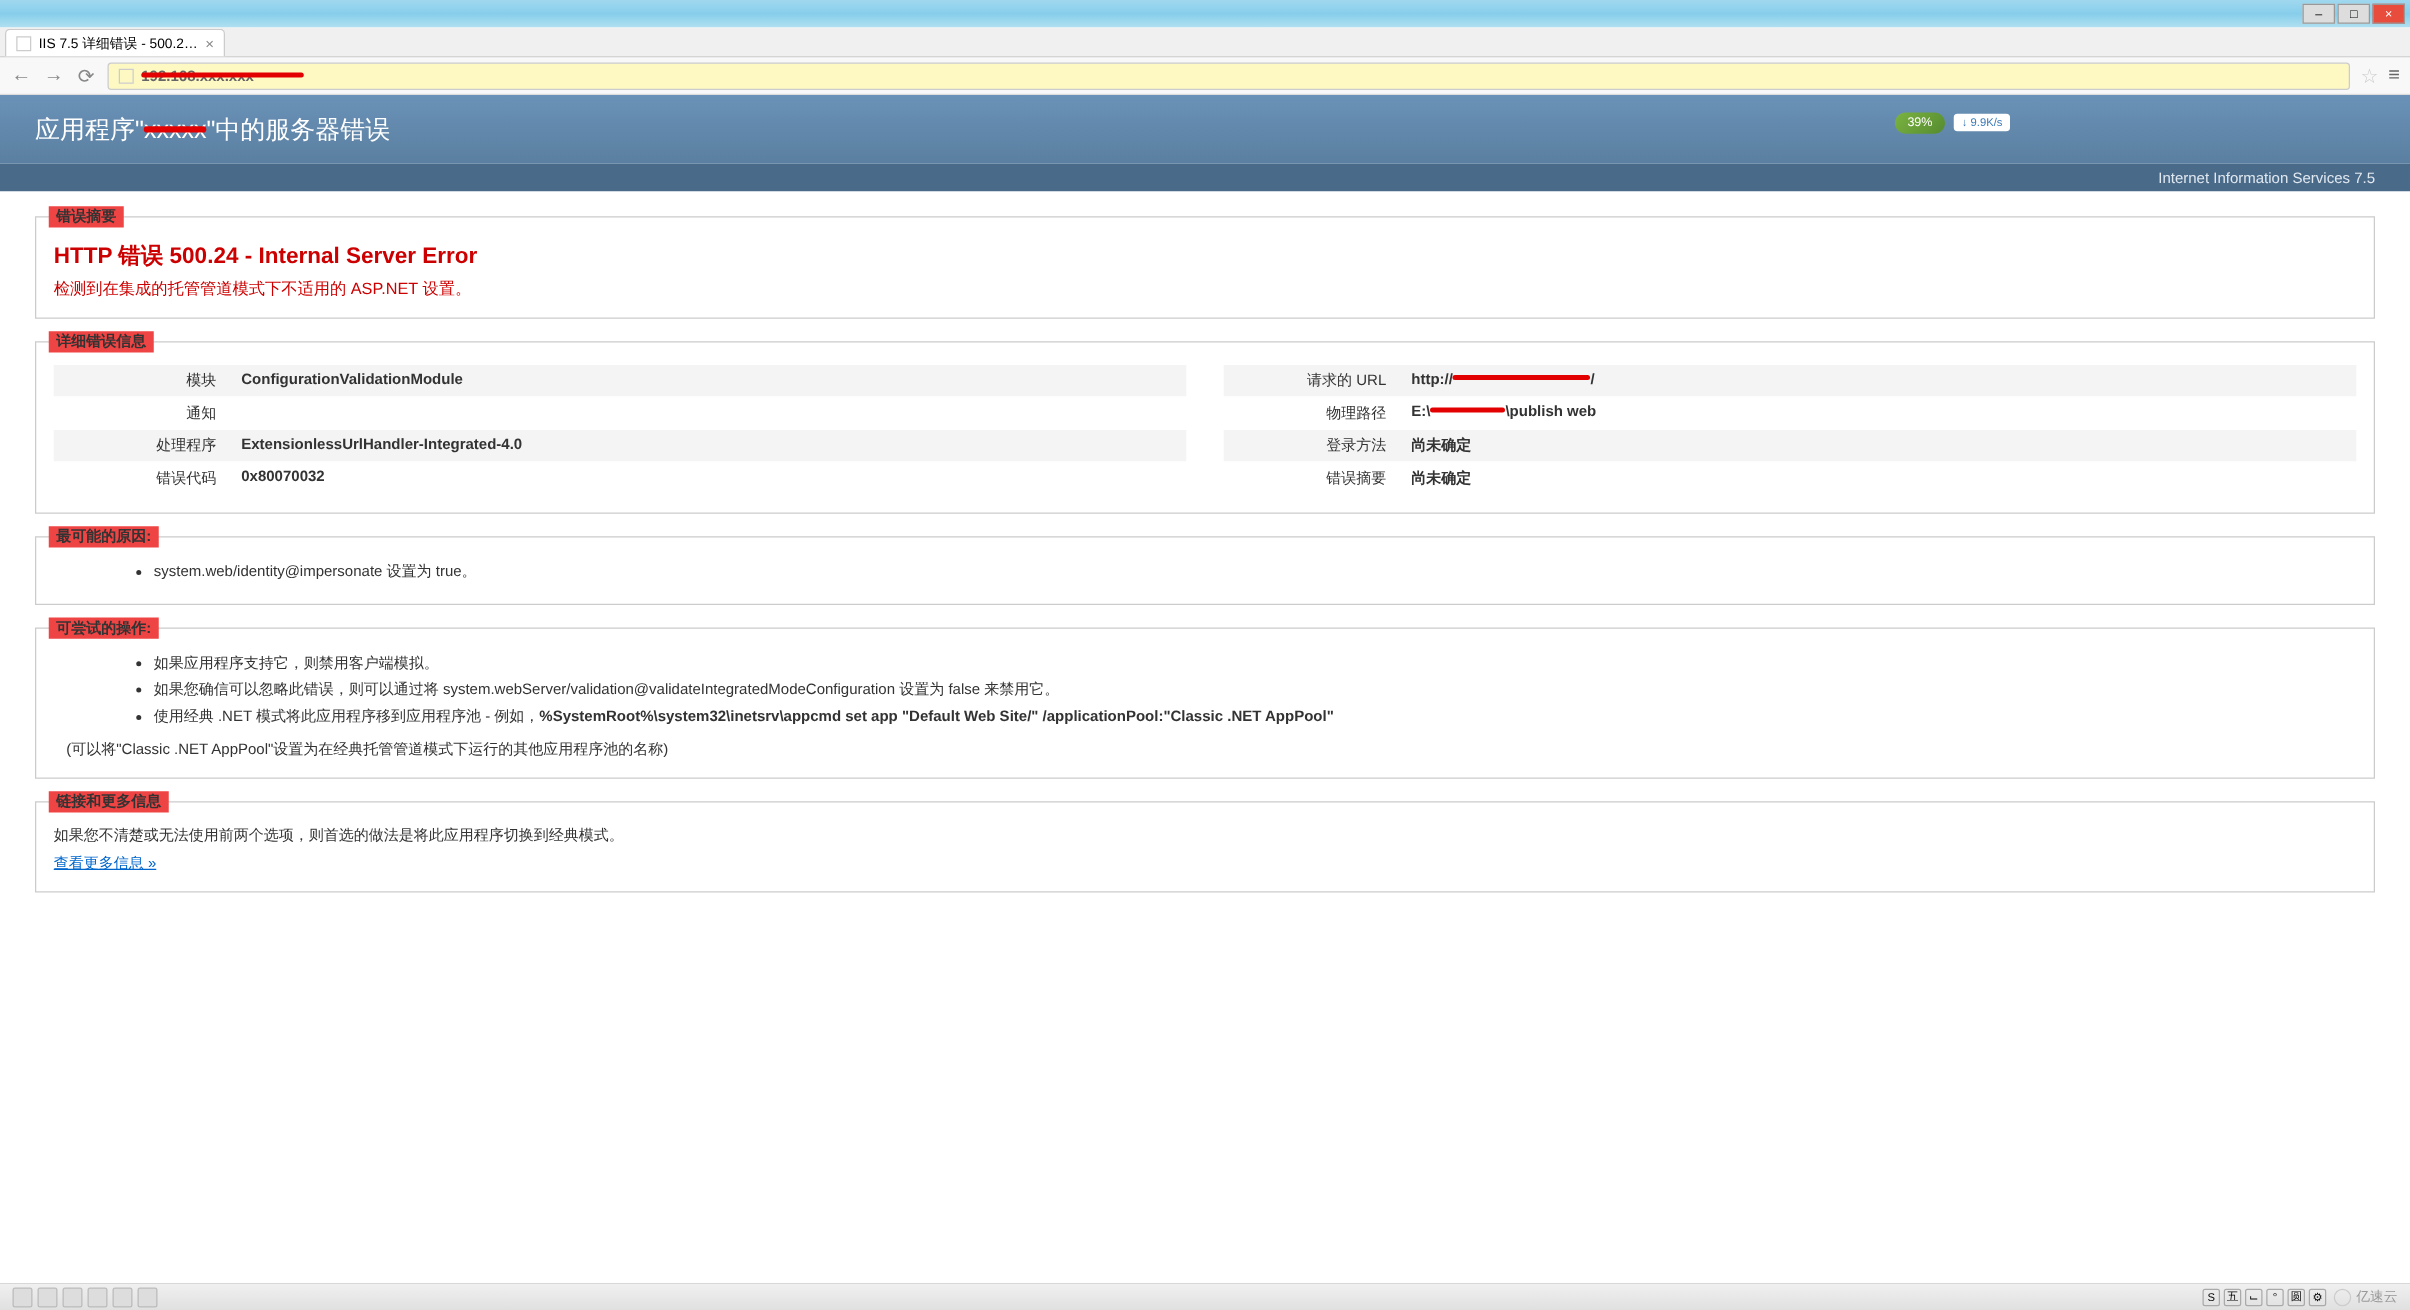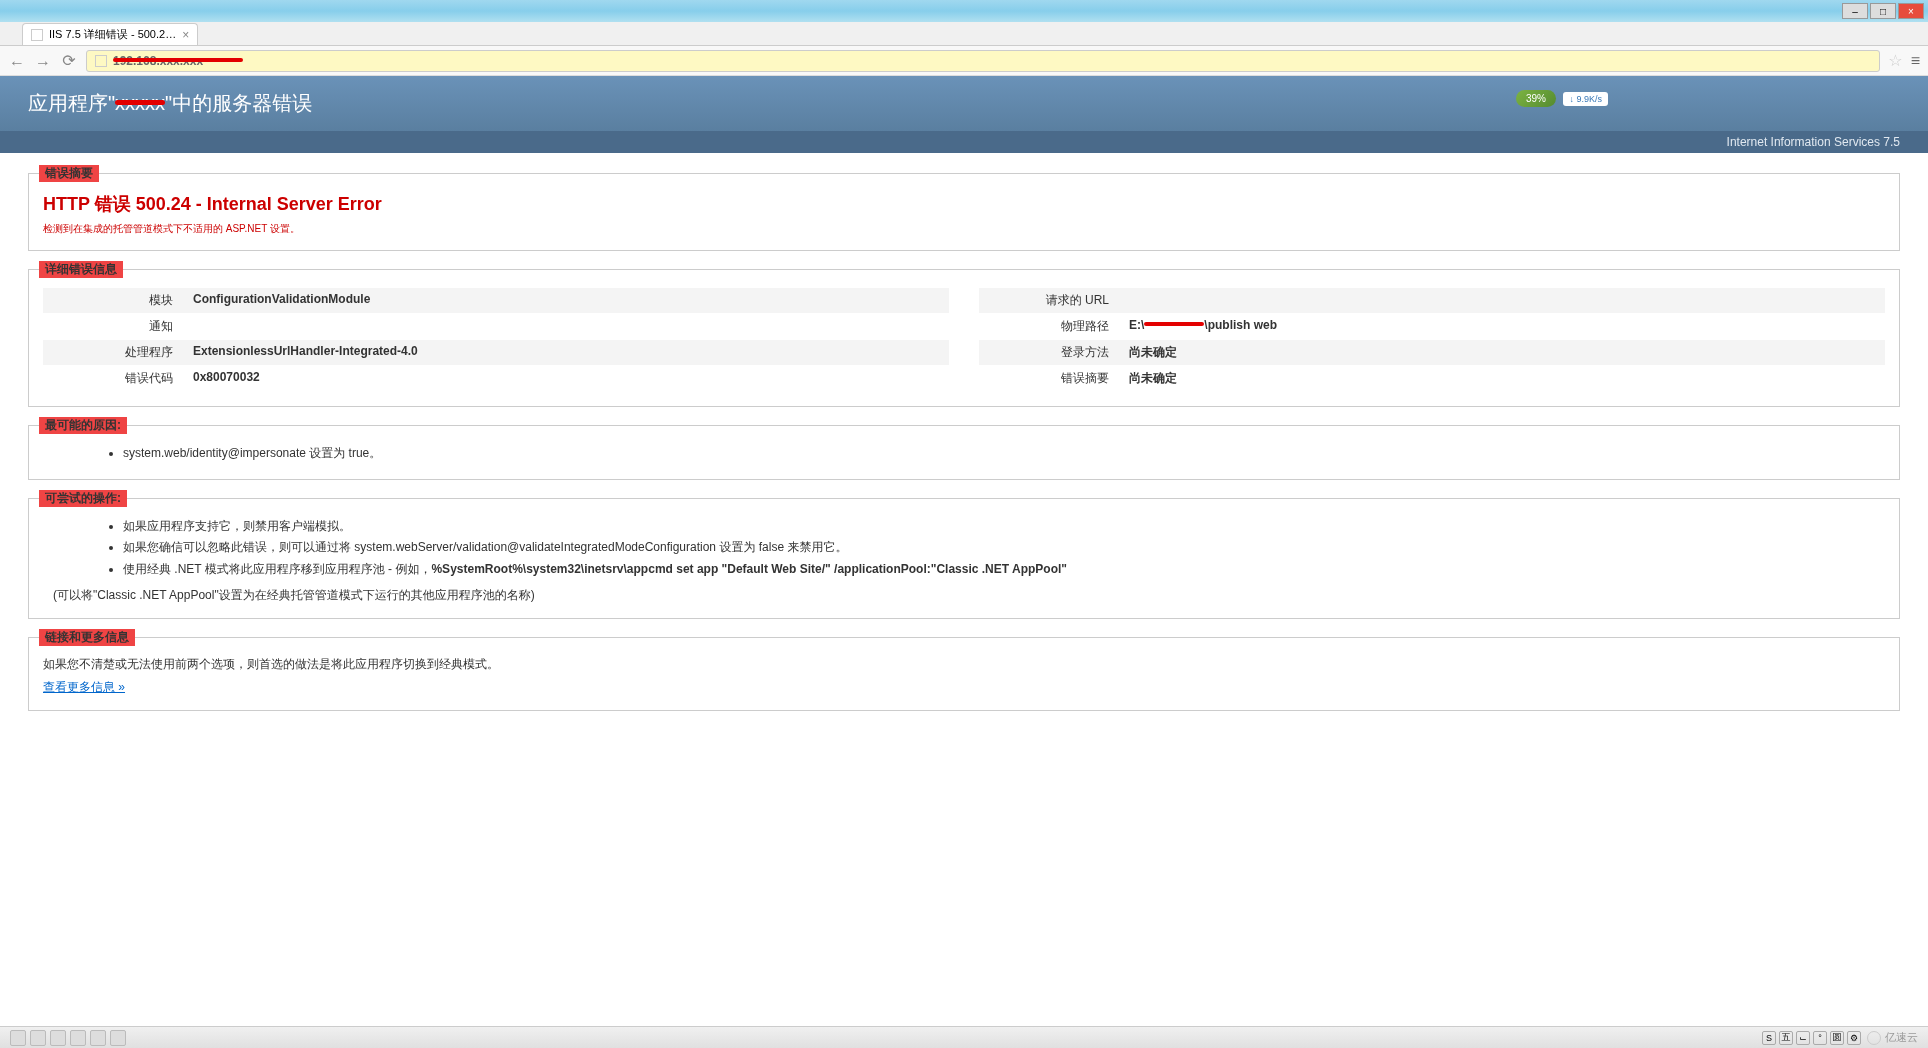--- a/index.html
+++ b/index.html
@@ -4,21 +4,21 @@
   <style>
     * { margin: 0; padding: 0; box-sizing: border-box; }
     body { font-family: "Microsoft YaHei", Arial, sans-serif; background: #fff; overflow: hidden; }
     
     
     .browser-chrome { background: linear-gradient(180deg, #a0d8ef 0%, #87ceeb 50%, #b0e0f0 100%); height: 22px; display: flex; align-items: center; justify-content: flex-end; padding-right: 4px; }
     .window-controls { display: flex; gap: 2px; }
     .win-btn { width: 26px; height: 16px; background: #ddd; border: 1px solid #999; font-size: 10px; display: flex; align-items: center; justify-content: center; cursor: pointer; }
     .win-btn.close { background: #e74c3c; color: #fff; }
     
-    .tab-bar { background: #f0f0f0; height: 24px; display: flex; align-items: flex-end; padding-left: 22px; border-bottom: 1px solid #ccc; }
+    .tab-bar { background: #f0f0f0; height: 24px; display: flex; align-items: flex-end; padding-left: 4px; border-bottom: 1px solid #ccc; }
     .tab { background: #fff; border: 1px solid #ccc; border-bottom: none; padding: 3px 8px; font-size: 11px; display: flex; align-items: center; gap: 6px; border-radius: 4px 4px 0 0; max-width: 180px; }
     .tab-icon { width: 12px; height: 12px; background: #fff; border: 1px solid #ccc; }
     .tab-close { font-size: 12px; color: #888; cursor: pointer; }
     
     .nav-bar { background: #f8f8f8; height: 30px; display: flex; align-items: center; padding: 0 8px; gap: 8px; border-bottom: 1px solid #ddd; }
     .nav-btn { width: 18px; height: 18px; color: #888; cursor: pointer; display: flex; align-items: center; justify-content: center; font-size: 16px; }
     .address-bar { flex: 1; height: 22px; border: 1px solid #ccc; border-radius: 3px; padding: 0 8px; display: flex; align-items: center; font-size: 12px; color: #666; background: #fef9c3; position: relative; font-weight: bold; }
     .url-icon { width: 12px; height: 12px; margin-right: 6px; border: 1px solid #ccc; }
     .redacted-url { position: relative; }
     .redacted-url::after { content: ""; position: absolute; left: 0; top: 4px; width: 130px; height: 4px; background: #e30000; border-radius: 2px; }
@@ -36,21 +36,21 @@
     
     .sub-header { background: #4a6a8a; color: #e0e8f0; text-align: right; padding: 4px 28px; font-size: 12px; }
     
     
     .content { padding: 20px 28px; }
     
     .fieldset { border: 1px solid #ccc; margin-bottom: 18px; position: relative; padding: 18px 14px 14px; }
     .legend { position: absolute; top: -9px; left: 10px; background: #ef4444; padding: 0 6px; font-size: 12px; font-weight: bold; color: #333; }
     
     .error-title { color: #c00; font-size: 18px; font-weight: bold; margin-bottom: 6px; }
-    .error-desc { color: #c00; font-size: 10px; }
+    .error-desc { color: #c00; font-size: 13px; }
     
     .info-grid { display: flex; gap: 30px; }
     .info-col { flex: 1; }
     .info-row { display: flex; background: #f4f4f4; margin-bottom: 1px; font-size: 12px; }
     .info-row:nth-child(even) { background: #fff; }
     .info-label { width: 140px; text-align: right; padding: 4px 10px; color: #333; }
     .info-value { flex: 1; padding: 4px 10px; font-weight: bold; color: #333; position: relative; }
     .redact-inline { display: inline-block; position: relative; width: 110px; height: 10px; }
     .redact-inline::after { content: ""; position: absolute; left: 0; top: 3px; width: 100%; height: 4px; background: #e30000; border-radius: 2px; }
     .redact-inline2 { width: 60px; }
@@ -139,20 +139,23 @@
           <div class="info-value">ExtensionlessUrlHandler-Integrated-4.0</div>
         </div>
         <div class="info-row">
           <div class="info-label">错误代码</div>
           <div class="info-value">0x80070032</div>
         </div>
       </div>
       <div class="info-col">
         <div class="info-row">
           <div class="info-label">请求的 URL</div>
+          <div class="info-value">
+            <span>http://</span><span class="redact-inline"></span><span>/</span>
+          </div>
         </div>
         <div class="info-row">
           <div class="info-label">物理路径</div>
           <div class="info-value">
             <span>E:\</span><span class="redact-inline redact-inline2"></span><span>\publish web</span>
           </div>
         </div>
         <div class="info-row">
           <div class="info-label">登录方法</div>
           <div class="info-value">尚未确定</div>

